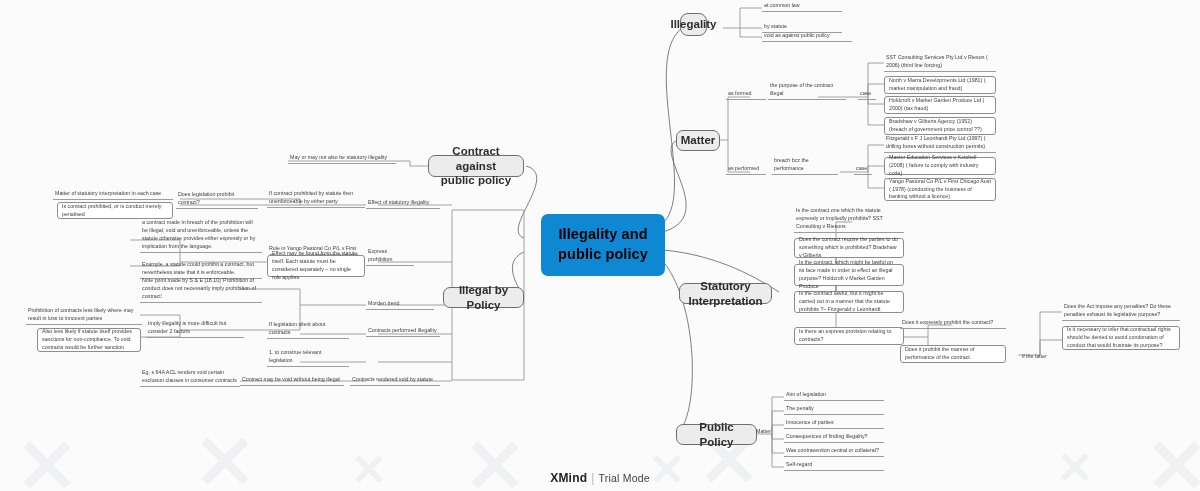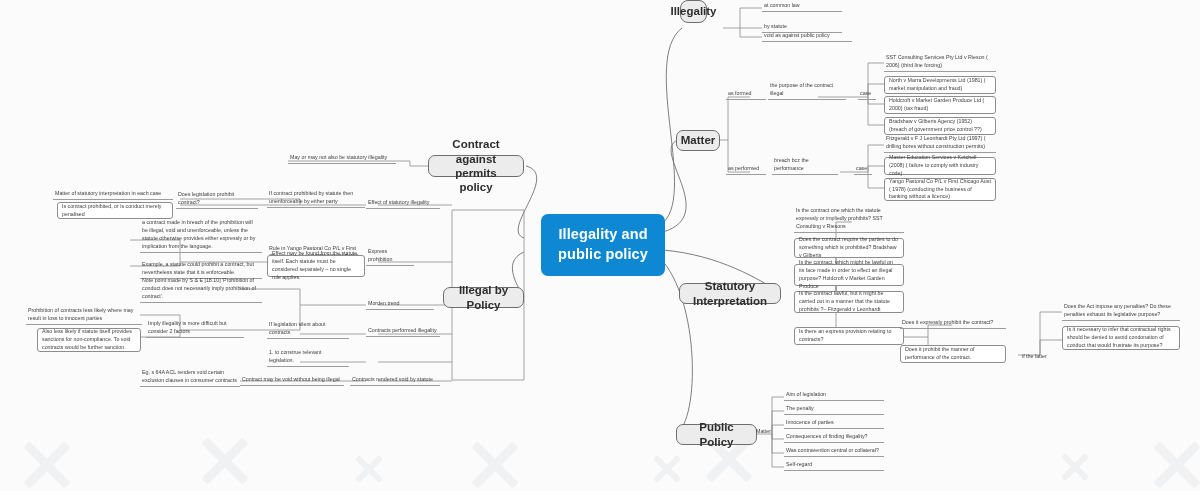--- a/index.html
+++ b/index.html
@@ -18,21 +18,21 @@
      background:#9aa3ad;border-radius:2px;transform-origin:50% 50%;}
   .wm:before{transform:translateX(-50%) rotate(45deg);}
   .wm:after{transform:translateX(-50%) rotate(-45deg);}
   .wm.sm{width:34px;height:34px;}
   .wm.sm:before,.wm.sm:after{width:6px;height:34px;}
 
   .node{position:absolute;box-sizing:border-box;}
 
   
   .central{
-    background:#0e88d3;color:#ffffff;border-radius:7px;
+    background:#0e88d3;color:#000000;border-radius:7px;
     font-size:14.5px;font-weight:bold;line-height:1.35;
     display:flex;align-items:center;justify-content:center;text-align:center;
     padding:6px 10px;letter-spacing:.1px;
   }
   
   .main{
     background:#ececec;border:1.4px solid #6e6e6e;border-radius:7px;
     font-size:11.5px;font-weight:bold;color:#2d2d2d;
     display:flex;align-items:center;justify-content:center;text-align:center;
     padding:4px 9px;line-height:1.25;
@@ -149,21 +149,21 @@
       <path d="M772,434 V411 H784"></path>
       <path d="M772,434 V425 H784"></path>
       <path d="M772,434 V439 H784"></path>
       <path d="M772,434 V453 H784"></path>
       <path d="M772,434 V467 H784"></path>
     </g>
   </svg>
 
   <div class="node central" style="left:541px;top:214px;width:124px;height:62px;">Illegality and public policy</div>
 
-  <div class="node main" style="left:680px;top:0;width:27px;height:23px;border-radius:8px;">Illegality</div>
+  <div class="node main" style="left:680px;top:13px;width:27px;height:23px;border-radius:8px;">Illegality</div>
   <div class="node lbl" style="left:762px;top:2px;width:80px;height:10px;">at common law</div>
   <div class="node lbl" style="left:762px;top:23px;width:80px;height:10px;">by statute</div>
   <div class="node lbl" style="left:762px;top:31px;width:90px;height:11px;">void as against public policy</div>
 
   <div class="node main" style="left:676px;top:130px;width:44px;height:21px;">Matter</div>
 
   <div class="node lbl" style="left:726px;top:90px;width:40px;height:10px;">as formed</div>
   <div class="node lbl" style="left:768px;top:90px;width:78px;height:10px;">the purpose of the contract illegal</div>
   <div class="node lbl" style="left:858px;top:90px;width:18px;height:10px;">case</div>
 
@@ -173,21 +173,21 @@
   <div class="node box" style="left:884px;top:117px;width:112px;height:18px;">Bradshaw v Gilberts Agency (1952)  (breach of government price control ??)</div>
 
   <div class="node lbl" style="left:726px;top:165px;width:40px;height:10px;">as performed</div>
   <div class="node lbl" style="left:772px;top:165px;width:66px;height:10px;">breach bcz the performance</div>
   <div class="node lbl" style="left:854px;top:165px;width:18px;height:10px;">case</div>
 
   <div class="node lbl" style="left:884px;top:136px;width:112px;height:17px;">Fitzgerald v F J Leonhardt Pty Ltd (1997) ( drilling bores without construction permits)</div>
   <div class="node box" style="left:884px;top:157px;width:112px;height:18px;">Master Education Services v Ketchell (2008) ( failure to comply with industry code)</div>
   <div class="node box" style="left:884px;top:178px;width:112px;height:23px;">Yango  Pastoral Co P/L v First Chicago Aust ( 1978) (conducting the business of banking without a licence)</div>
 
-  <div class="node main" style="left:428px;top:155px;width:96px;height:22px;">Contract against permits policy</div>
+  <div class="node main" style="left:428px;top:155px;width:96px;height:22px;">Contract against public policy</div>
   <div class="node lbl" style="left:288px;top:154px;width:108px;height:10px;">May or may not also be statutory illegality</div>
 
   <div class="node main" style="left:443px;top:287px;width:81px;height:21px;">Illegal by Policy</div>
 
   <div class="node lbl" style="left:366px;top:199px;width:74px;height:10px;">Effect of statutory illegality</div>
   <div class="node lbl" style="left:267px;top:192px;width:98px;height:16px;">If contract prohibited by statute then unenforceable by either party</div>
   <div class="node lbl" style="left:176px;top:199px;width:82px;height:10px;">Does legislation prohibit contract?</div>
   <div class="node lbl" style="left:53px;top:190px;width:120px;height:10px;">Matter of statutory interpretation in each case</div>
   <div class="node box" style="left:57px;top:202px;width:116px;height:17px;">Is contract prohibited, or is conduct merely penalised</div>
 
@@ -202,21 +202,21 @@
   <div class="node lbl" style="left:26px;top:308px;width:116px;height:17px;">Prohibition of contracts less likely where may result in loss to innocent parties</div>
   <div class="node box" style="left:37px;top:328px;width:104px;height:24px;">Also less likely if statute itself provides sanctions for non-compliance. To void contracts would be further sanction.</div>
   <div class="node lbl" style="left:146px;top:321px;width:98px;height:17px;">Imply illegality is more difficult but consider 2 factors</div>
   <div class="node lbl" style="left:267px;top:329px;width:82px;height:10px;">If legislation silent about contracts</div>
   <div class="node lbl" style="left:366px;top:327px;width:74px;height:10px;">Contracts performed illegality</div>
   <div class="node lbl" style="left:267px;top:357px;width:82px;height:10px;">1. to construe relevant legislation.</div>
   <div class="node lbl" style="left:140px;top:370px;width:100px;height:17px;">Eg, s 64A ACL renders void certain exclusion clauses in consumer contracts</div>
   <div class="node lbl" style="left:240px;top:376px;width:104px;height:10px;">Contract may be void without being illegal</div>
   <div class="node lbl" style="left:350px;top:376px;width:90px;height:10px;">Contracts rendered void by statute</div>
 
-  <div class="node main" style="left:679px;top:283px;width:102px;height:21px;">Statutory Interpretation</div>
+  <div class="node main" style="left:679px;top:283px;width:93px;height:21px;">Statutory Interpretation</div>
 
   <div class="node lbl" style="left:794px;top:213px;width:110px;height:20px;">Is the contract one which the statute expressly or impliedly prohibits? SST  Consulting v Riesons</div>
   <div class="node box" style="left:794px;top:238px;width:110px;height:20px;">Does the contract require the parties to do something which is prohibited? Bradshaw v Gilberts</div>
   <div class="node box" style="left:794px;top:264px;width:110px;height:22px;">Is the contract,  which might be lawful on its face made in order to effect an illegal purpose? Holdcroft v Market Garden Produce</div>
   <div class="node box" style="left:794px;top:291px;width:110px;height:22px;">Is the contract lawful, but it might be carried out in a manner that the statute prohibits ?– Fitzgerald v Leonhardt</div>
   <div class="node box" style="left:794px;top:327px;width:110px;height:18px;">Is there an express provision relating to contracts?</div>
 
   <div class="node lbl" style="left:900px;top:319px;width:106px;height:10px;">Does it expressly prohibit the contract?</div>
   <div class="node box" style="left:900px;top:345px;width:106px;height:18px;">Does it prohibit the manner of performance of the contract.</div>
   <div class="node lbl nb" style="left:1020px;top:352px;width:32px;height:10px;">if the latter</div>
@@ -227,14 +227,17 @@
   <div class="node main" style="left:676px;top:424px;width:81px;height:21px;">Public Policy</div>
   <div class="node lbl nb" style="left:754px;top:427px;width:24px;height:10px;">Matter</div>
 
   <div class="node lbl" style="left:784px;top:390px;width:100px;height:11px;">Aim of legislation</div>
   <div class="node lbl" style="left:784px;top:404px;width:100px;height:11px;">The penalty</div>
   <div class="node lbl" style="left:784px;top:418px;width:100px;height:11px;">Innocence of parties</div>
   <div class="node lbl" style="left:784px;top:432px;width:100px;height:11px;">Consequences of finding illegality?</div>
   <div class="node lbl" style="left:784px;top:446px;width:100px;height:11px;">Was contravention central or collateral?</div>
   <div class="node lbl" style="left:784px;top:460px;width:100px;height:11px;">Self-regard</div>
 
+  <div class="footer">
+    <b>XMind</b><span class="sep">|</span><span class="tm">Trial Mode</span>
+  </div>
 
 </div>
 
 </body></html>

